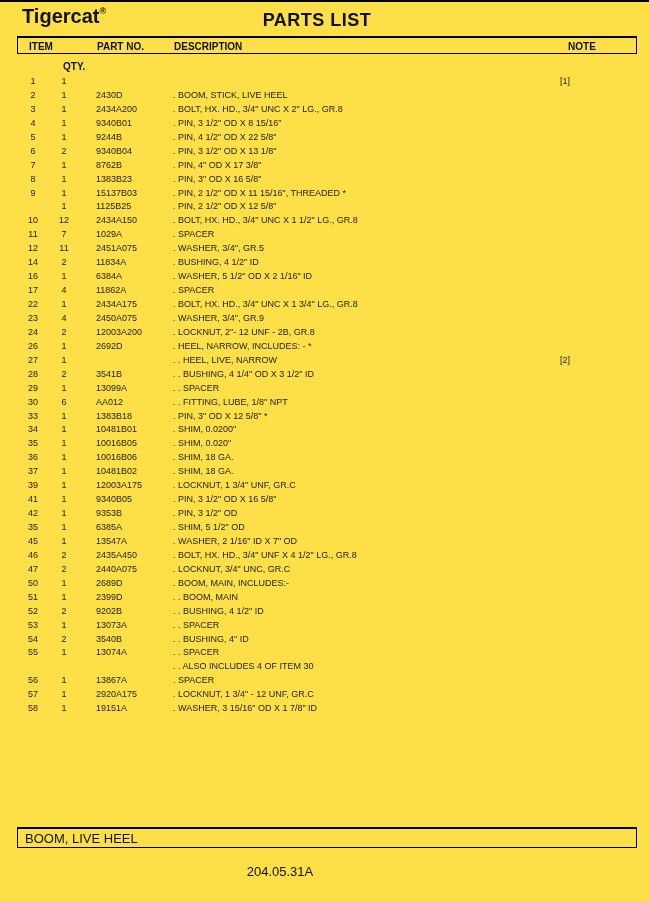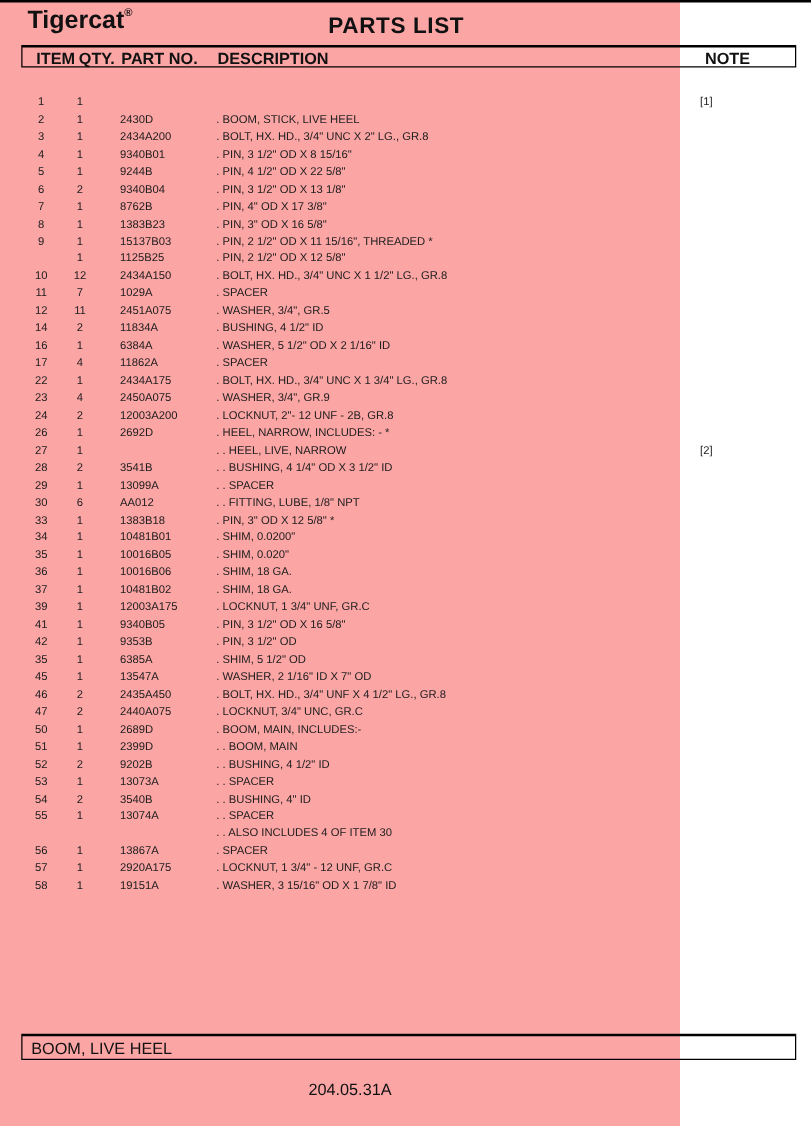--- a/index.html
+++ b/index.html
@@ -4,35 +4,35 @@
 <style>
   * { margin: 0; padding: 0; box-sizing: border-box; }
   html, body { background: #ffffff; }
   body {
     width: 649px; height: 901px;
     font-family: "Liberation Sans", sans-serif;
     color: #1c1c1c;
     position: relative;
     overflow: hidden;
   }
-  .page { position: relative; width: 544px; height: 901px; background: #fca5a5; }
+  .page { position: relative; width: 649px; height: 901px; background: #fde047; }
   .page-top-line { position: absolute; top: 0; left: 0; width: 649px; height: 2px; background: #000; }
 
   .logo { position: absolute; left: 22px; top: 5px; font-size: 20px; font-weight: bold; letter-spacing: 0px; color: #111; }
   .logo sup { font-size: 9px; vertical-align: 9px; }
   .title { position: absolute; left: 17px; top: 10px; width: 600px; text-align: center; font-size: 18px; font-weight: bold; letter-spacing: 0.5px; color: #111; }
 
   .thead {
     position: absolute; left: 17px; top: 36px; width: 620px; height: 18px;
     border: 1px solid #000; border-top-width: 2px;
-    font-size: 13px; font-weight: bold; line-height: 15px; color: #111;
+    font-size: 10px; font-weight: bold; line-height: 15px; color: #111;
   }
   .thead span { position: absolute; top: 1px; white-space: nowrap; }
   .th-item { left: 11px; }
-  .th-qty  { left: 45px; }
+  .th-qty  { left: 45px; margin-top: 20px; }
   .th-part { left: 79px; }
   .th-desc { left: 156px; }
   .th-note { left: 514px; width: 100px; text-align: center; }
 
   .tbody { position: absolute; left: 17px; top: 75px; width: 620px; }
   .row { position: relative; height: 13.95px; line-height: 13.95px; font-size: 9px; white-space: nowrap; }
   .row span { position: absolute; top: 0; }
   .c-item { left: 5px;  width: 22px; text-align: center; }
   .c-qty  { left: 38px; width: 18px; text-align: center; }
   .c-part { left: 79px; }

